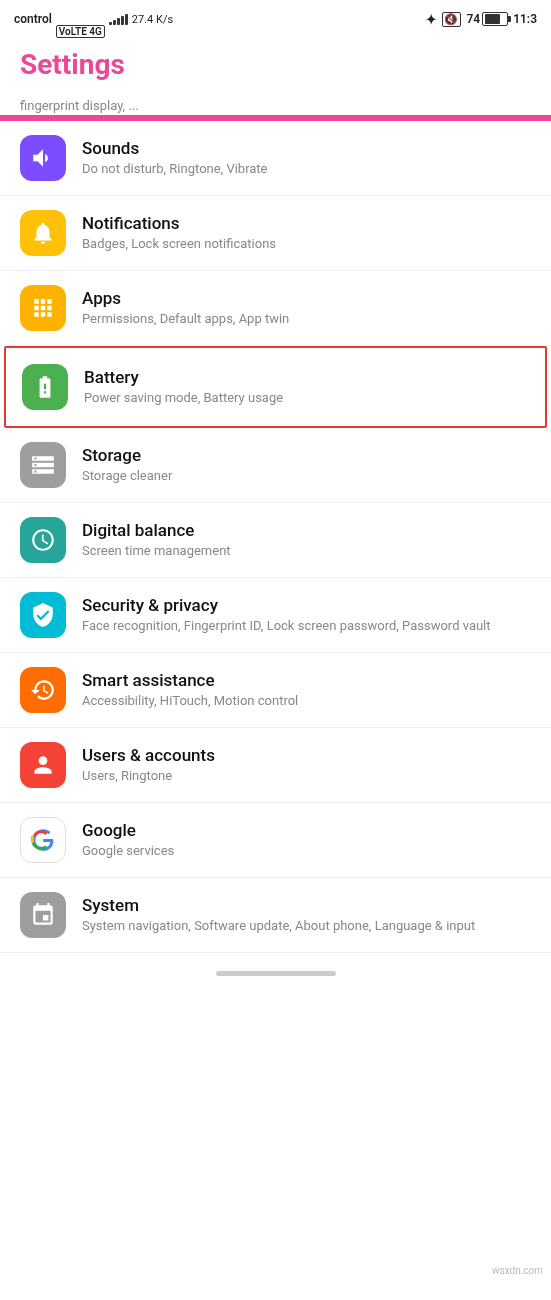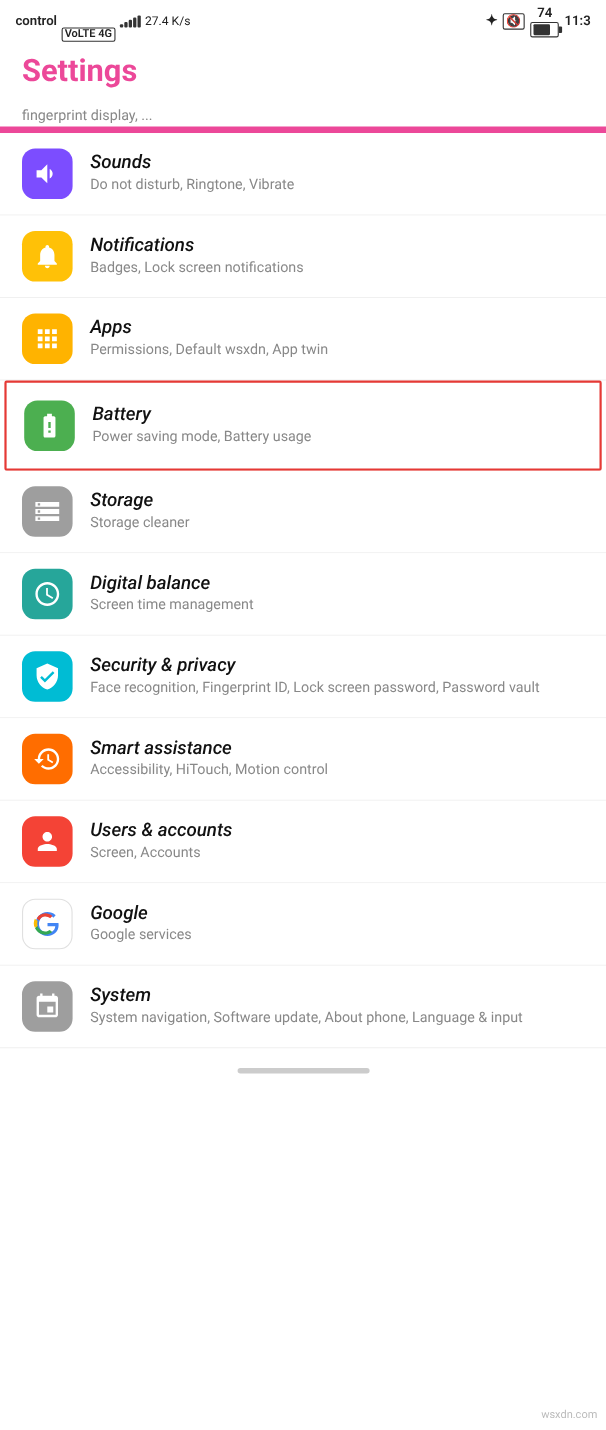--- a/index.html
+++ b/index.html
@@ -113,21 +113,20 @@
     .icon-cyan { background: #00bcd4; }
     .icon-orange { background: #ff6d00; }
     .icon-red { background: #f44336; }
 
     .item-text { flex: 1; }
     .item-title {
       font-size: 17px;
       font-weight: 500;
       color: #111;
       margin-bottom: 2px;
-      font-style: italic;
     }
     .item-subtitle {
       font-size: 13px;
       color: #888;
       line-height: 1.4;
     }
 
     
     .icon-svg {
       width: 26px;
@@ -142,21 +141,21 @@
     }
     .handle-bar {
       width: 120px;
       height: 5px;
       background: #ccc;
       border-radius: 3px;
     }
     
     .watermark {
       position: absolute;
-      bottom: 8px;
+      bottom: 24px;
       right: 8px;
       font-size: 10px;
       color: #bbb;
     }
     .signal-bars {
       display: inline-flex;
       align-items: flex-end;
       gap: 1px;
       height: 12px;
     }
@@ -181,21 +180,21 @@
       <span style="height:11px"></span>
     </span>
     <span style="font-size:11px; font-weight:400;">27.4 K/s</span>
   </div>
   <div class="status-right">
 
     <span style="font-size:13px;">✦</span>
 
     <span style="font-size:13px; border:1px solid #333; padding:0 2px; border-radius:2px; font-size:11px;">🔇</span>
 
-    <span style="display:inline-flex;align-items:center;gap:2px;flex-direction:column;">
+    <span style="display:inline-flex;align-items:center;gap:2px;">
       <span>74</span>
       <span class="battery-icon">
         <span class="battery-fill"></span>
         <span class="battery-tip"></span>
       </span>
     </span>
     <span>11:3</span>
   </div>
 </div>
 
@@ -232,21 +231,21 @@
   </div>
 
   <div class="settings-item">
     <div class="icon-wrapper icon-yellow2">
       <svg class="icon-svg" viewBox="0 0 24 24" fill="white">
         <path d="M4 8h4V4H4v4zm6 12h4v-4h-4v4zm-6 0h4v-4H4v4zm0-6h4v-4H4v4zm6 0h4v-4h-4v4zm6-10v4h4V4h-4zm-6 4h4V4h-4v4zm6 6h4v-4h-4v4zm0 6h4v-4h-4v4z"></path>
       </svg>
     </div>
     <div class="item-text">
       <div class="item-title">Apps</div>
-      <div class="item-subtitle">Permissions, Default wsxdn, App twin</div>
+      <div class="item-subtitle">Permissions, Default apps, App twin</div>
     </div>
   </div>
 
   <div class="settings-item highlighted">
     <div class="icon-wrapper icon-green">
       <svg class="icon-svg" viewBox="0 0 24 24" fill="white">
         <path d="M15.67 4H14V2h-4v2H8.33C7.6 4 7 4.6 7 5.33v15.33C7 21.4 7.6 22 8.33 22h7.33c.74 0 1.34-.6 1.34-1.33V5.33C17 4.6 16.4 4 15.67 4zM13 18h-2v-2h2v2zm0-4h-2V9h2v5z"></path>
       </svg>
     </div>
     <div class="item-text">
@@ -304,21 +303,21 @@
   </div>
 
   <div class="settings-item">
     <div class="icon-wrapper icon-red">
       <svg class="icon-svg" viewBox="0 0 24 24" fill="white">
         <path d="M12 12c2.21 0 4-1.79 4-4s-1.79-4-4-4-4 1.79-4 4 1.79 4 4 4zm0 2c-2.67 0-8 1.34-8 4v2h16v-2c0-2.66-5.33-4-8-4z"></path>
       </svg>
     </div>
     <div class="item-text">
       <div class="item-title">Users &amp; accounts</div>
-      <div class="item-subtitle">Screen, Accounts</div>
+      <div class="item-subtitle">Users, Ringtone</div>
     </div>
   </div>
 
   <div class="settings-item">
     <div class="icon-wrapper" style="background:#fff; border:1.5px solid #e0e0e0;">
       <svg class="icon-svg" viewBox="0 0 24 24">
         <path d="M21.35 11.1H12.18V13.83H18.69C18.36 17.64 15.19 19.27 12.19 19.27C8.36 19.27 5 16.25 5 12C5 7.9 8.2 4.73 12.2 4.73C15.29 4.73 17.1 6.7 17.1 6.7L19 4.72C19 4.72 16.56 2 12.1 2C6.42 2 2.03 6.8 2.03 12C2.03 17.05 6.16 22 12.25 22C17.6 22 21.5 18.33 21.5 12.91C21.5 11.76 21.35 11.1 21.35 11.1Z" fill="#4285F4"></path>
         <path d="M3.15 7.35L5.43 9.03C6.13 7.08 8 5.73 10.19 5.73C11.82 5.73 13.26 6.31 14.36 7.27L16.29 5.34C14.65 3.89 12.51 3 10.19 3C7.11 3 4.44 4.8 3.15 7.35Z" fill="#EA4335"></path>
         <path d="M10.19 21C12.43 21 14.52 20.17 16.15 18.78L14.04 17.01C13.05 17.76 11.73 18.27 10.19 18.27C7.25 18.27 4.75 16.35 3.92 13.72L1.59 15.45C2.93 18.6 6.28 21 10.19 21Z" fill="#34A853"></path>
         <path d="M21.35 11.1H12.18V13.83H18.69C18.52 15.03 17.85 16.06 16.87 16.76" fill="#4285F4" opacity="0"></path>

